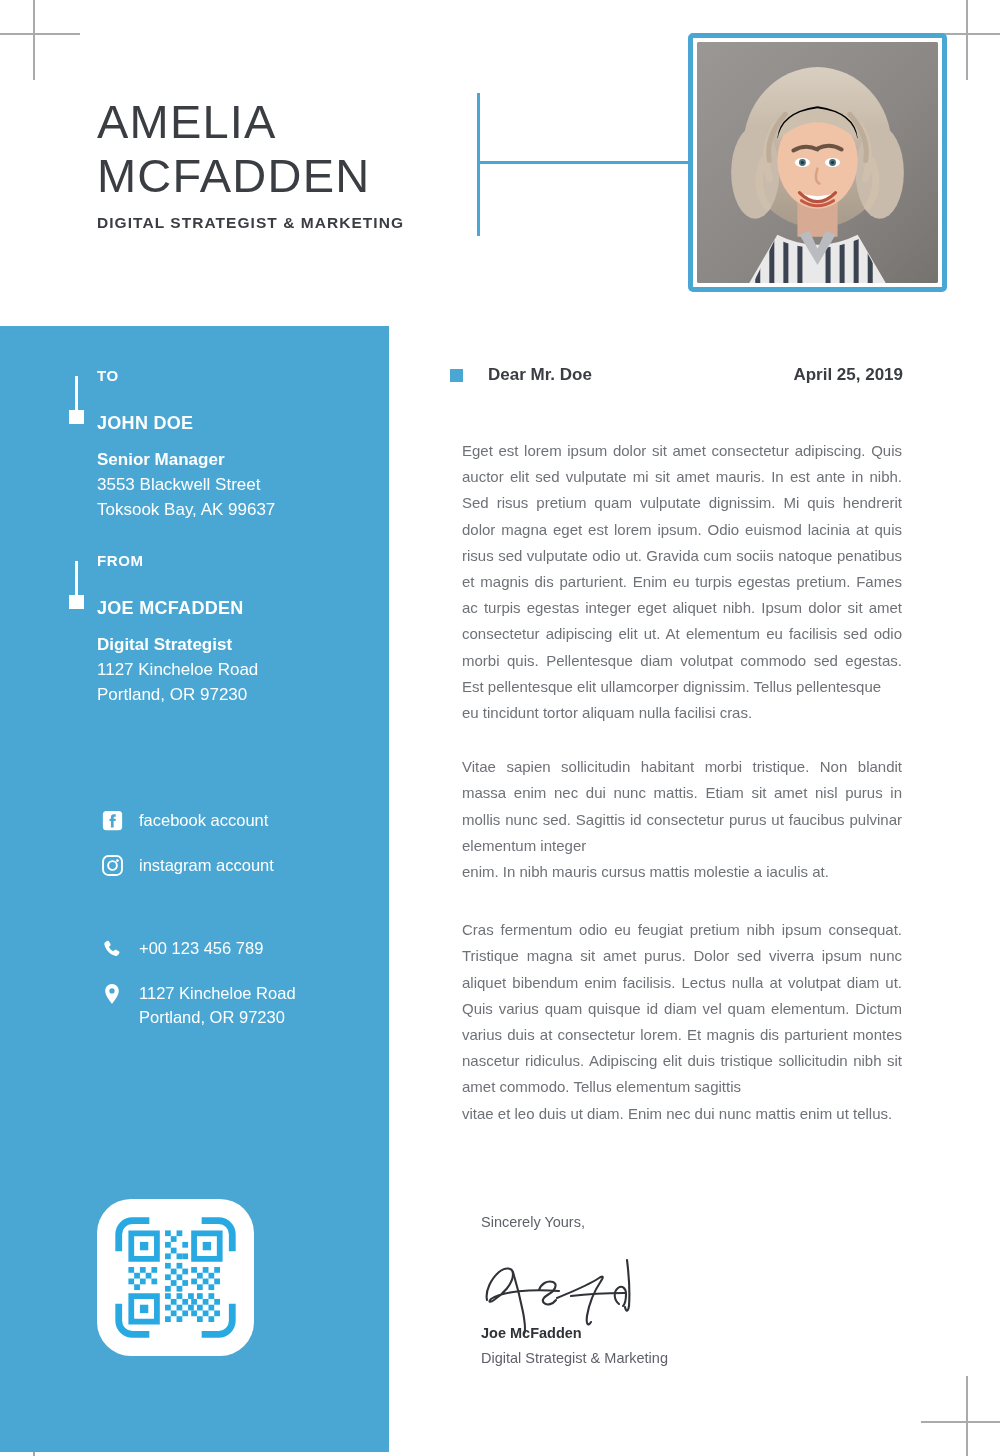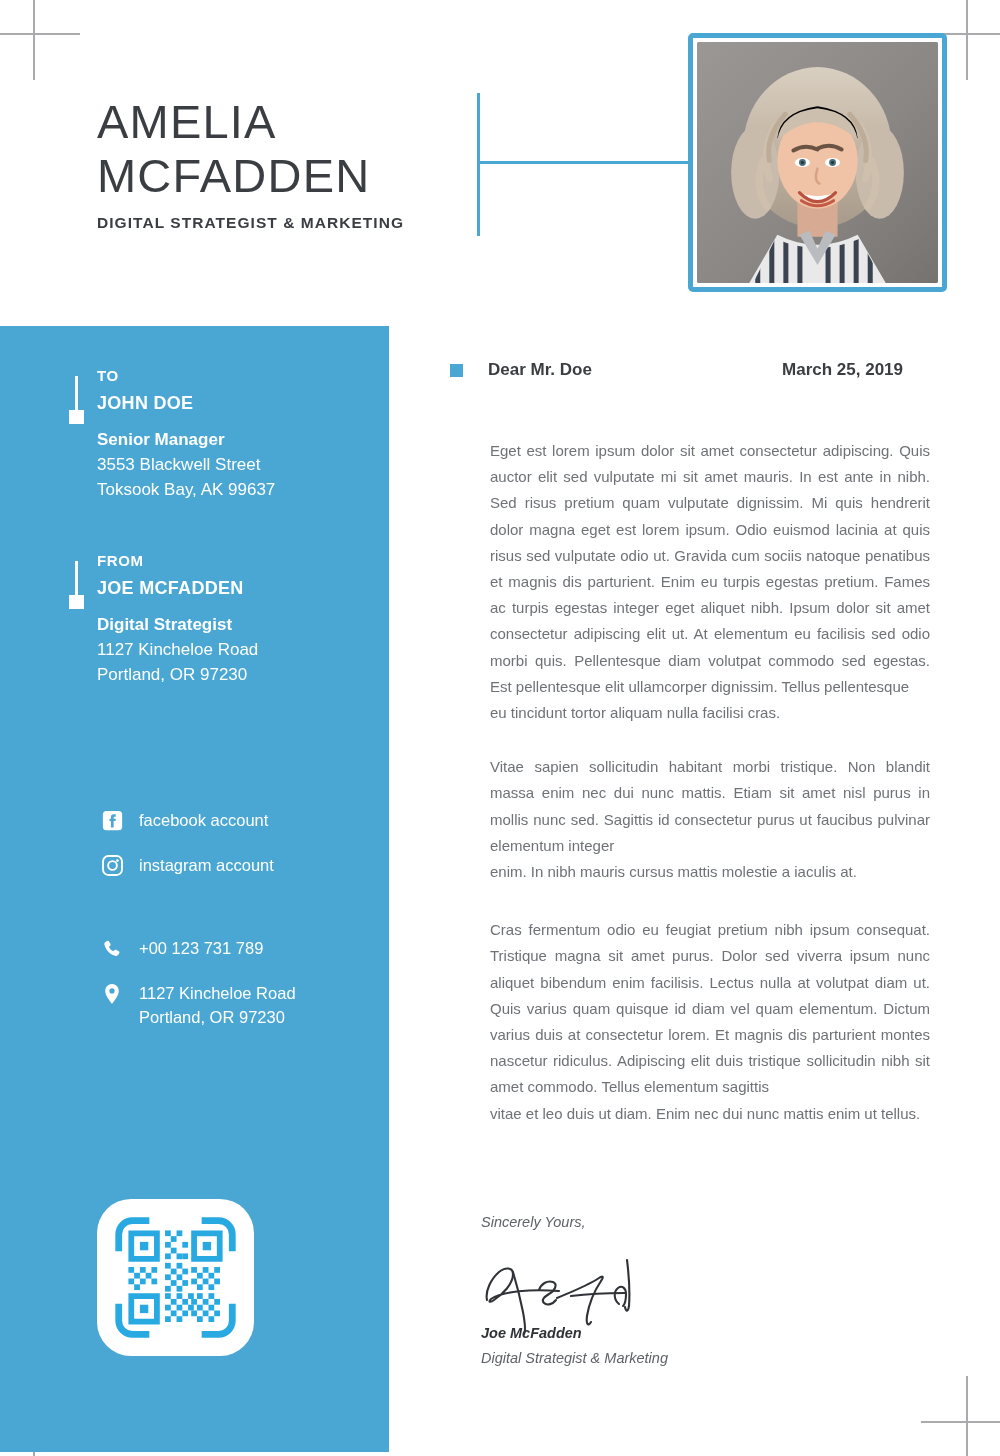--- a/index.html
+++ b/index.html
@@ -117,21 +117,21 @@
     background: #ffffff;
   }
 
   .addr-kicker {
     font-size: 15px;
     font-weight: 700;
     letter-spacing: 0.6px;
     line-height: 20px;
   }
   .addr-name {
-    margin-top: 6px;
+    margin-top: 26px;
     font-size: 18px;
     font-weight: 700;
     letter-spacing: 0.3px;
     line-height: 22px;
   }
   .addr-role {
     margin-top: 13px;
     font-size: 17px;
     font-weight: 700;
     line-height: 25px;
@@ -175,21 +175,21 @@
     left: 97px; top: 873px;
     width: 157px; height: 157px;
   }
   .qr-wrap svg { display: block; }
 
   
   .letter { position: absolute; left: 450px; top: 360px; width: 470px; }
 
   .greet-row {
     display: flex;
-    align-items: flex-start;
+    align-items: center;
     justify-content: space-between;
     height: 30px;
   }
   .greet-left { display: flex; align-items: center; }
   .greet-bullet {
     width: 13px; height: 13px;
     background: #4aa7d3;
     margin-right: 25px;
   }
   .greet-text {
@@ -200,33 +200,33 @@
   .greet-date {
     font-size: 17px;
     font-weight: 700;
     color: #3a3d42;
     padding-right: 17px;
   }
 
   .para {
     margin-top: 26px;
     width: 440px;
-    margin-left: 40px;
+    margin-left: 12px;
     font-size: 15px;
     line-height: 26.2px;
     color: #6e7277;
     text-align: justify;
   }
   .para.p1 { margin-top: 48px; }
   .para.p2 { margin-top: 28px; }
   .para.p3 { margin-top: 32px; }
   .para .last-line { display: block; text-align: left; }
 
   
-  .sign { position: absolute; left: 481px; top: 1212px; width: 300px; font-style: italic; }
+  .sign { position: absolute; left: 481px; top: 1212px; width: 300px; }
   .sign-hello {
     font-size: 14.5px;
     color: #5e6268;
     line-height: 20px;
   }
   .sign-mark { margin: 2px 0 0 -2px; }
   .sign-mark svg { display: block; }
   .sign-name {
     font-size: 14.5px;
     font-weight: 700;
@@ -387,21 +387,21 @@
     </div>
   </div>
 
   <div class="contacts-2">
     <div class="c-row">
       <span class="ico">
         <svg width="22" height="22" viewBox="0 0 24 24">
             <path d="M6.6 3.2c.8-.5 1.8-.2 2.2 .6l1.5 2.8c.4 .8 .2 1.7-.5 2.2l-1.1 .8c.8 2.2 2.6 4 4.8 4.9l.8-1.1c.5-.7 1.4-.9 2.2-.5l2.8 1.5c.8 .4 1.1 1.4 .6 2.2l-1.1 1.8c-.6 1-1.8 1.4-2.9 1.1C10.3 18.5 5.5 13.7 3.7 7.2c-.3-1.1 .1-2.3 1.1-2.9l1.8-1.1z" fill="#fff"></path>
           </svg>
       </span>
-      <span class="c-txt">+00 123 731 789</span>
+      <span class="c-txt">+00 123 456 789</span>
     </div>
 
 
 
     <div class="c-row">
       <span class="ico">
         <svg width="20" height="22" viewBox="0 0 20 24">
             <path d="M10 1.2c-4.1 0-7.4 3.3-7.4 7.4 0 5.5 7.4 14 7.4 14s7.4-8.5 7.4-14c0-4.1-3.3-7.4-7.4-7.4z" fill="#fff"></path>
             <circle cx="10" cy="8.6" r="2.9" fill="#4aa7d3"></circle>
           </svg>
@@ -497,21 +497,21 @@
     </svg>
   </div>
 </div>
 
 <div class="letter">
   <div class="greet-row">
     <div class="greet-left">
       <span class="greet-bullet"></span>
       <span class="greet-text">Dear Mr. Doe</span>
     </div>
-    <span class="greet-date">March 25, 2019</span>
+    <span class="greet-date">April 25, 2019</span>
   </div>
 
   <p class="para p1">
     <span>Eget est lorem ipsum dolor sit amet consectetur adipiscing. Quis auctor elit sed vulputate mi sit amet mauris. In est ante in nibh. Sed risus pretium quam vulputate dignissim. Mi quis hendrerit dolor magna eget est lorem ipsum. Odio euismod lacinia at quis risus sed vulputate odio ut. Gravida cum sociis natoque penatibus et magnis dis parturient. Enim eu turpis egestas pretium. Fames ac turpis egestas integer eget aliquet nibh. Ipsum dolor sit amet consectetur adipiscing elit ut. At elementum eu facilisis sed odio morbi quis. Pellentesque diam volutpat commodo sed egestas. Est pellentesque elit ullamcorper dignissim. Tellus pellentesque</span>
     <span class="last-line">eu tincidunt tortor aliquam nulla facilisi cras.</span>
   </p>
 
   <p class="para p2">
     <span>Vitae sapien sollicitudin habitant morbi tristique. Non blandit massa enim nec dui nunc mattis. Etiam sit amet nisl purus in mollis nunc sed. Sagittis id consectetur purus ut faucibus pulvinar elementum integer</span>
     <span class="last-line">enim. In nibh mauris cursus mattis molestie a iaculis at.</span>

